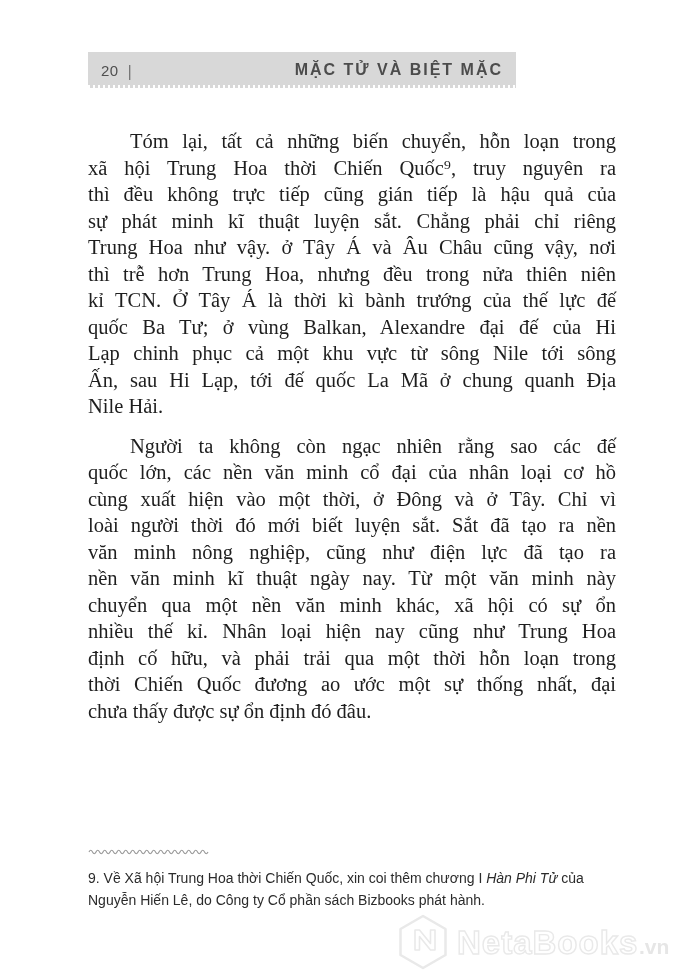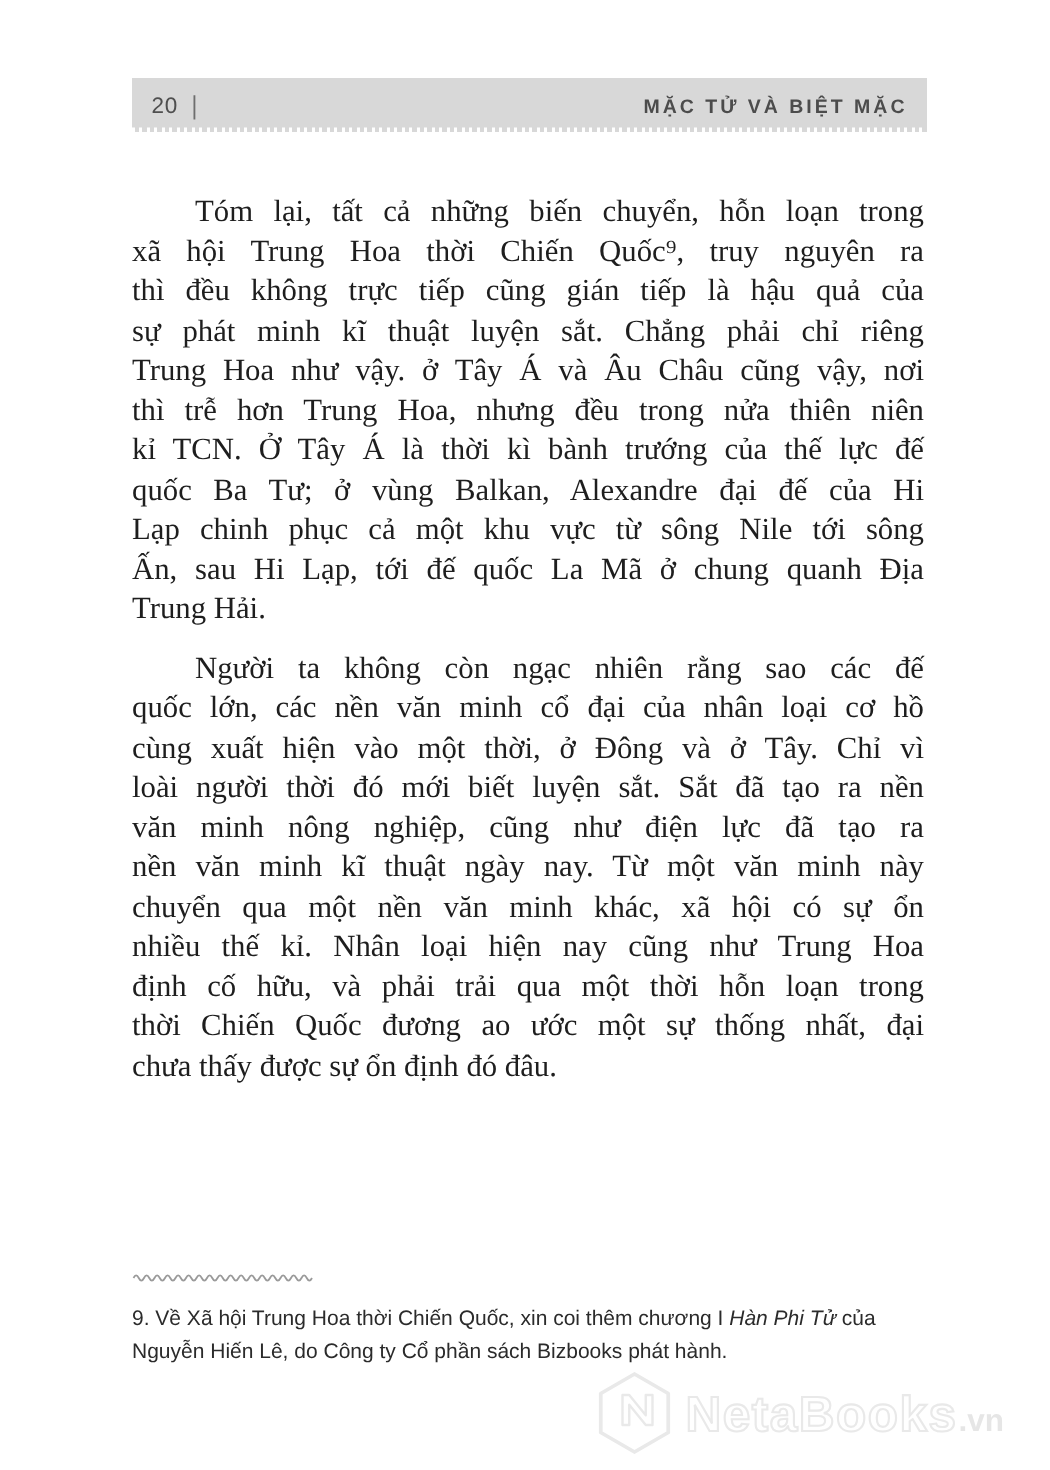--- a/index.html
+++ b/index.html
@@ -9,39 +9,39 @@
     position: relative;
     overflow: hidden;
     font-family: "Liberation Serif", serif;
   }
   .page { position: absolute; inset: 0; background: #fff; }
 
   
   .header-bar {
     position: absolute;
     left: 88px; top: 52px;
-    width: 530px; height: 36px;
+    width: 428px; height: 36px;
     background: #d8d8d8;
     box-sizing: border-box;
     display: flex;
     align-items: center;
     justify-content: space-between;
     padding: 0 13px;
     font-family: "Liberation Sans", sans-serif;
   }
   .header-bar .perforation {
     position: absolute;
     left: 0; right: 0; bottom: -1px; height: 4px;
     background: repeating-linear-gradient(90deg, #ffffff 0 2px, rgba(255,255,255,0) 2px 5px);
   }
   .header-left { display: flex; align-items: center; gap: 9px; color: #4f4f4f; }
   .page-number { font-size: 15px; letter-spacing: 0.5px; }
   .header-divider { font-size: 15px; color: #6e6e6e; font-weight: 300; transform: scaleY(1.15); }
   .book-title {
-    font-size: 13px;
+    font-size: 16px;
     font-weight: bold;
     letter-spacing: 2px;
     color: #4c4c4c;
   }
 
   
   .body-text {
     position: absolute;
     left: 88px; top: 112px;
     width: 528px;
@@ -95,21 +95,21 @@
         <div class="line first">Tóm lại, tất cả những biến chuyển, hỗn loạn trong</div>
         <div class="line">xã hội Trung Hoa thời Chiến Quốc⁹, truy nguyên ra</div>
         <div class="line">thì đều không trực tiếp cũng gián tiếp là hậu quả của</div>
         <div class="line">sự phát minh kĩ thuật luyện sắt. Chẳng phải chỉ riêng</div>
         <div class="line">Trung Hoa như vậy. ở Tây Á và Âu Châu cũng vậy, nơi</div>
         <div class="line">thì trễ hơn Trung Hoa, nhưng đều trong nửa thiên niên</div>
         <div class="line">kỉ TCN. Ở Tây Á là thời kì bành trướng của thế lực đế</div>
         <div class="line">quốc Ba Tư; ở vùng Balkan, Alexandre đại đế của Hi</div>
         <div class="line">Lạp chinh phục cả một khu vực từ sông Nile tới sông</div>
         <div class="line">Ấn, sau Hi Lạp, tới đế quốc La Mã ở chung quanh Địa</div>
-        <div class="line last">Trung Hải.</div>
+        <div class="line last">Nile Hải.</div>
       </div>
       <div class="paragraph">
         <div class="line first">Người ta không còn ngạc nhiên rằng sao các đế</div>
         <div class="line">quốc lớn, các nền văn minh cổ đại của nhân loại cơ hồ</div>
         <div class="line">cùng xuất hiện vào một thời, ở Đông và ở Tây. Chỉ vì</div>
         <div class="line">loài người thời đó mới biết luyện sắt. Sắt đã tạo ra nền</div>
         <div class="line">văn minh nông nghiệp, cũng như điện lực đã tạo ra</div>
         <div class="line">nền văn minh kĩ thuật ngày nay. Từ một văn minh này</div>
         <div class="line">chuyển qua một nền văn minh khác, xã hội có sự ổn</div>
         <div class="line">nhiều thế kỉ. Nhân loại hiện nay cũng như Trung Hoa</div>

